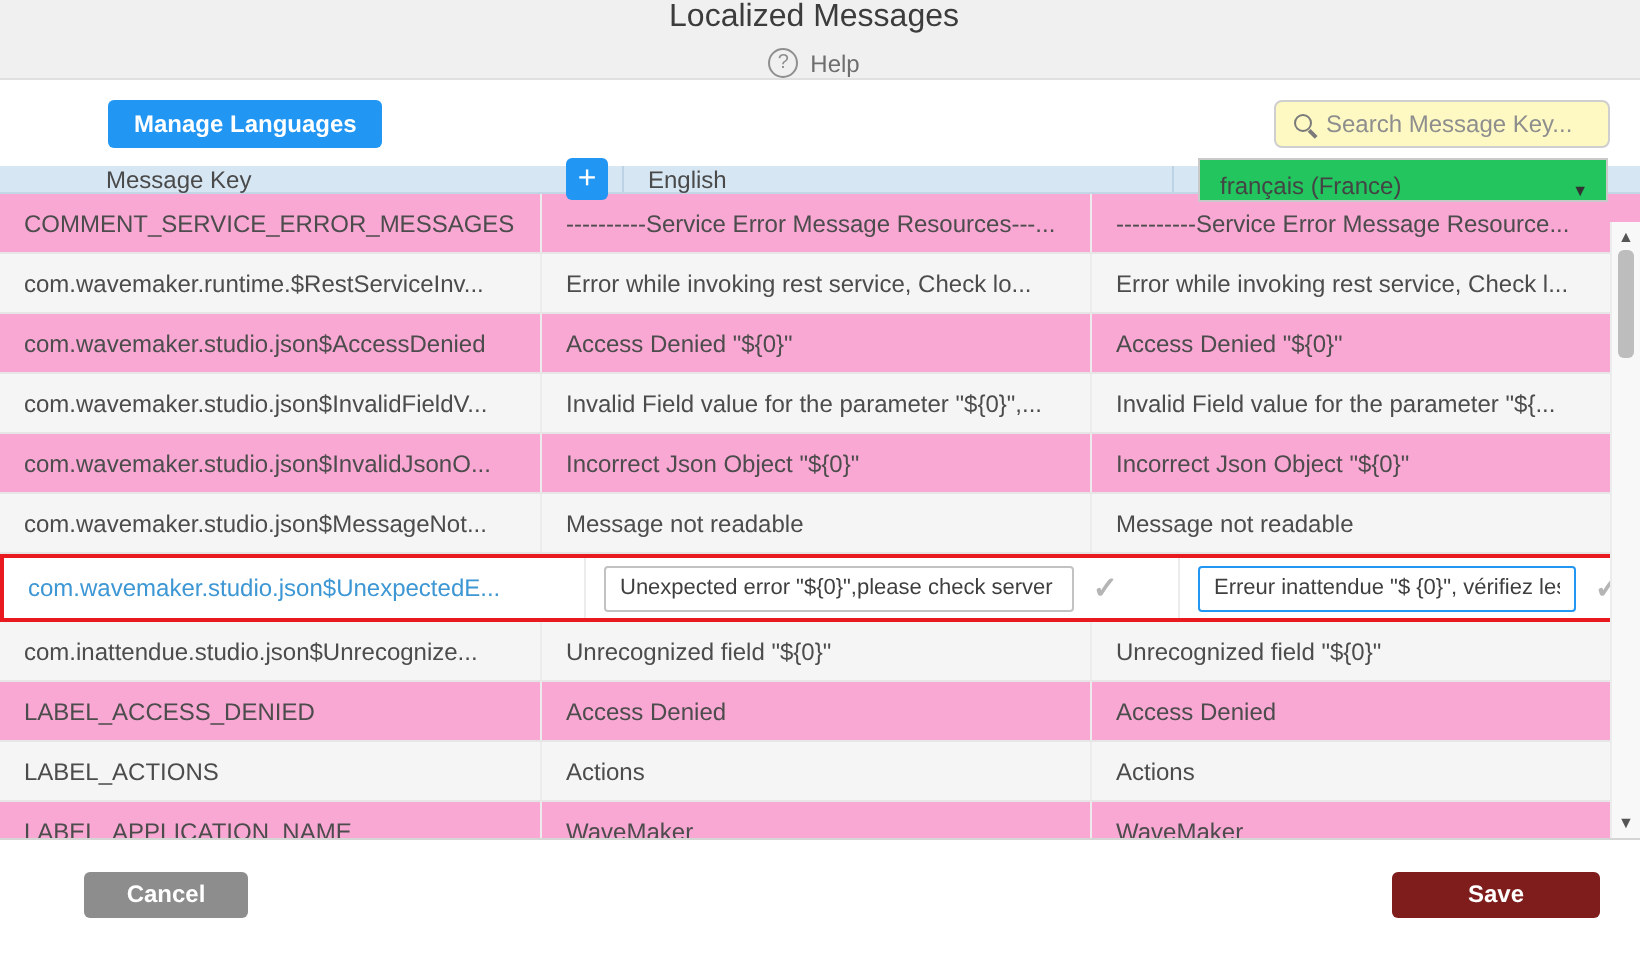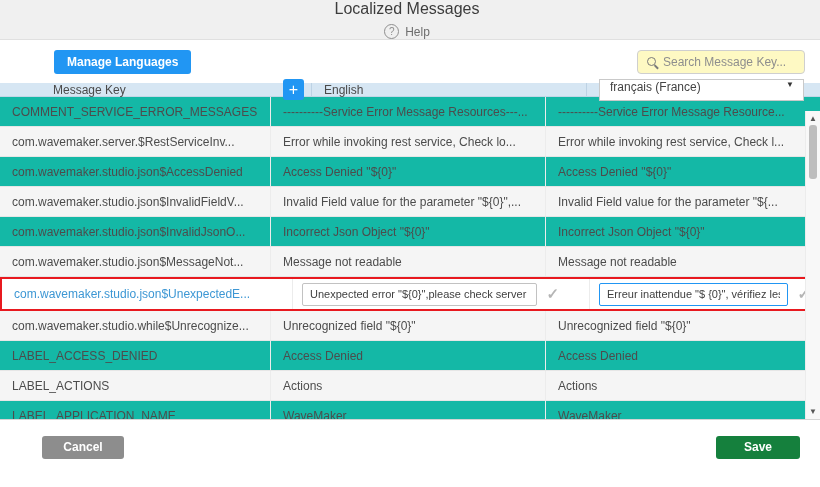--- a/index.html
+++ b/index.html
@@ -33,28 +33,28 @@
   
   .table { position:relative; border-bottom:1px solid #d5d5d5; }
   .thead { height:14px; background:#d6e6f3; display:flex; align-items:stretch;
            font-size:12px; color:#4a4a4a; border-bottom:1px solid #c3d6e6;padding-left:41px; }
   .th { display:flex; align-items:center; }
   .th-key { width:270px; justify-content:space-between; padding:0 7px 0 12px; }
   .th-en  { width:275px; padding:0 0 0 12px; border-left:1px solid #bdd2e4; }
   .th-fr  { flex:1; border-left:1px solid #bdd2e4; }
   .plus-btn { width:21px; height:21px; background:#2196f3; color:#fff; border:none;
               border-radius:3px; font-size:16px; line-height:19px; cursor:pointer; font-family:inherit; }
-  .lang-select { flex:1; height:22px; margin:0 16px 0 12px; background:#ffffff;
-                 border:1px solid #c9c9c9; display:flex; align-items:flex-start;
+  .lang-select { flex:1; height:22px; margin:0 16px 0 12px; background:#22c55e;
+                 border:1px solid #c9c9c9; display:flex; align-items:flex-end;
                  justify-content:space-between; padding:0 9px 0 10px; font-size:12px;
                  color:#444; cursor:pointer; }
   .lang-caret { font-size:8px; color:#333; }
 
   .tbody { height:322px; overflow:hidden; font-size:12px; color:#4c4c4c; }
-  .trow { display:flex; height:30px; border-bottom:1px solid #e6e6e6; align-items:center; background:#14b8a6; }
+  .trow { display:flex; height:30px; border-bottom:1px solid #e6e6e6; align-items:center; background:#f9a8d4; }
   .trow.alt { background:#f5f5f5; }
   .cell { white-space:nowrap; overflow:hidden; padding:0 10px 0 12px; height:100%;
           display:flex; align-items:center; }
   .cell-key { width:270px; flex:none; }
   .cell-en  { width:275px; flex:none; border-left:1px solid #ececec; }
   .cell-fr  { flex:1; border-left:1px solid #ececec; padding-right:20px; }
 
   .trow.editing { height:34px; border:2px solid #e8191f; background:#fff;gap:22px; }
   .trow.editing .cell-key { width:268px; }
   .keylink { color:#3d97d4; cursor:pointer; overflow:hidden; white-space:nowrap; }
@@ -70,21 +70,21 @@
   .sb-arrow { position:absolute; left:0; right:0; text-align:center; font-size:8px; color:#555; cursor:pointer; }
   .sb-up { top:3px; }
   .sb-down { bottom:3px; }
   .sb-thumb { position:absolute; top:14px; left:3px; right:3px; height:54px;
               background:#bdbdbd; border-radius:3px; cursor:grab; }
 
   
   .footer { height:54px; display:flex; align-items:center; justify-content:space-between;
             gap:15px; padding-right:20px; background:#fff; }
   .btn-cancel { background:#8d8d8d; width:82px; height:23px; }
-  .btn-save   { background:#15803d; width:84px; height:23px; }
+  .btn-save   { background:#7f1d1d; width:104px; height:23px; }
 </style>
 </head>
 <body>
 
 <div>
 
   <div class="titlebar">
     <div class="page-title">Localized Messages</div>
     <div class="help">
       <span class="help-circle">?</span>
@@ -119,21 +119,21 @@
       </div>
     </div>
 
     <div class="tbody" id="table-body">
         <div class="trow">
           <div class="cell cell-key">COMMENT_SERVICE_ERROR_MESSAGES</div>
           <div class="cell cell-en">----------Service Error Message Resources---...</div>
           <div class="cell cell-fr">----------Service Error Message Resource...</div>
         </div>
         <div class="trow alt">
-          <div class="cell cell-key">com.wavemaker.server.$RestServiceInv...</div>
+          <div class="cell cell-key">com.wavemaker.runtime.$RestServiceInv...</div>
           <div class="cell cell-en">Error while invoking rest service, Check lo...</div>
           <div class="cell cell-fr">Error while invoking rest service, Check l...</div>
         </div>
         <div class="trow">
           <div class="cell cell-key">com.wavemaker.studio.json$AccessDenied</div>
           <div class="cell cell-en">Access Denied "${0}"</div>
           <div class="cell cell-fr">Access Denied "${0}"</div>
         </div>
         <div class="trow alt">
           <div class="cell cell-key">com.wavemaker.studio.json$InvalidFieldV...</div>
@@ -157,21 +157,21 @@
           <div class="cell editcell cell-en">
             <input class="editinput " value="Unexpected error &quot;${0}&quot;,please check server logs for" style="">
             <span class="check">✓</span>
           </div>
           <div class="cell editcell cell-fr">
             <input class="editinput focused" value="Erreur inattendue &quot;$ {0}&quot;, vérifiez les journaux du s" style="">
             <span class="check">✓</span>
           </div>
         </div>
         <div class="trow alt">
-          <div class="cell cell-key">com.wavemaker.studio.while$Unrecognize...</div>
+          <div class="cell cell-key">com.inattendue.studio.json$Unrecognize...</div>
           <div class="cell cell-en">Unrecognized field "${0}"</div>
           <div class="cell cell-fr">Unrecognized field "${0}"</div>
         </div>
         <div class="trow">
           <div class="cell cell-key">LABEL_ACCESS_DENIED</div>
           <div class="cell cell-en">Access Denied</div>
           <div class="cell cell-fr">Access Denied</div>
         </div>
         <div class="trow alt">
           <div class="cell cell-key">LABEL_ACTIONS</div>

